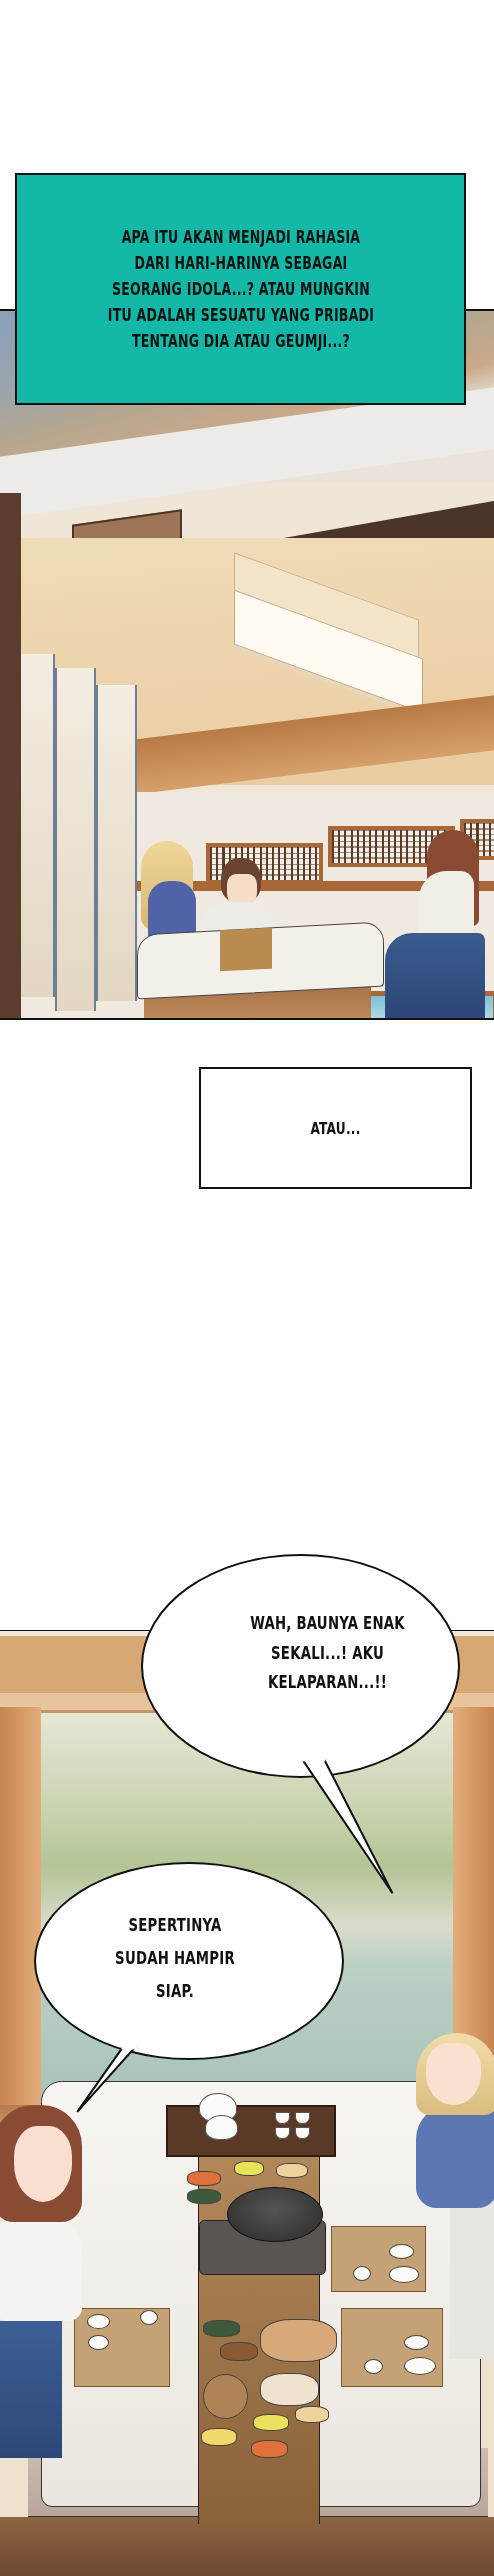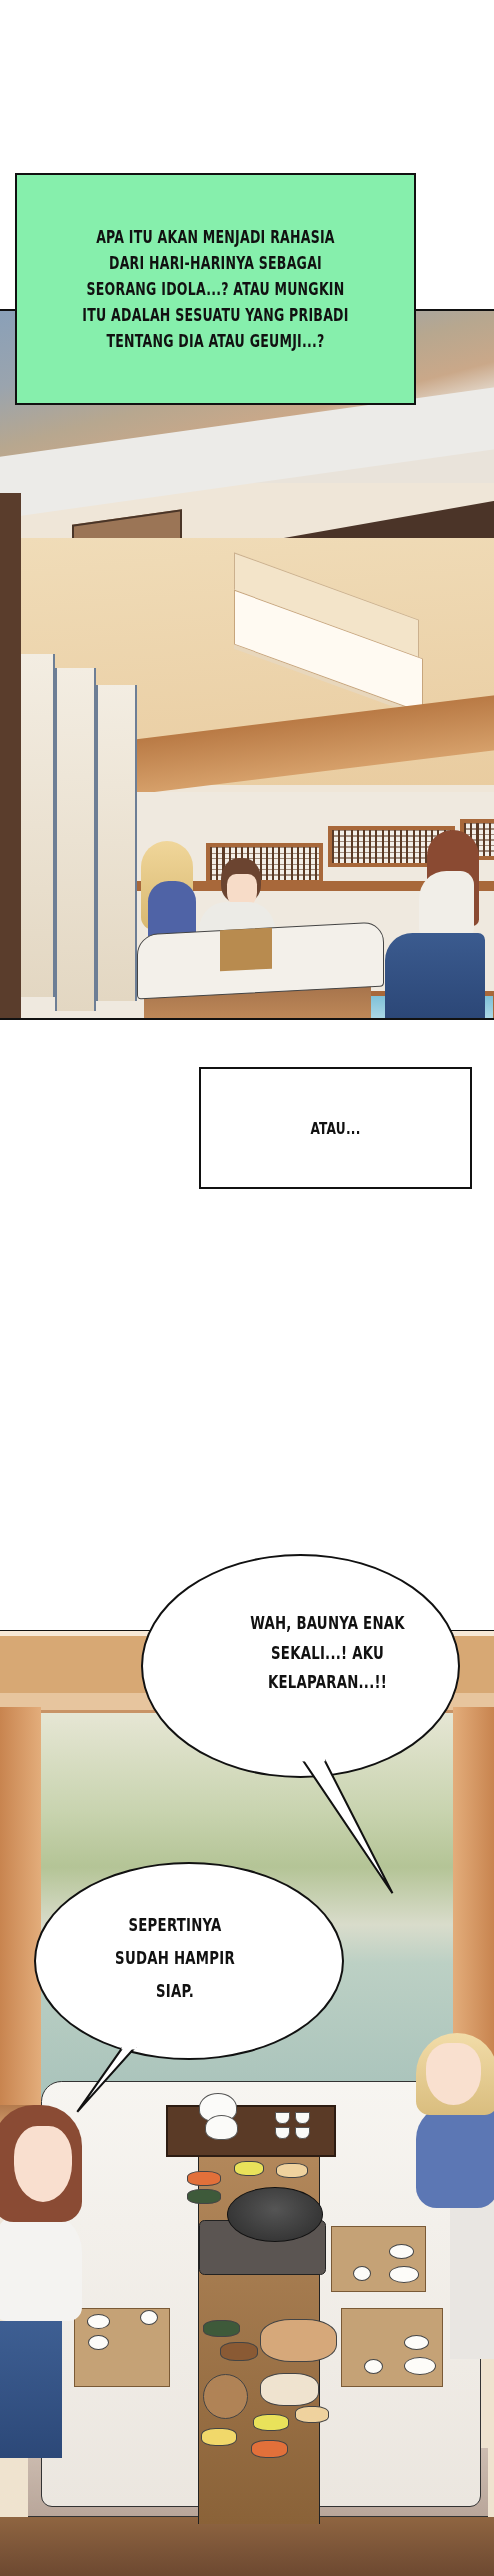--- a/index.html
+++ b/index.html
@@ -11,22 +11,22 @@
   
   .letter {
     font-family: "DejaVu Sans Condensed", "DejaVu Sans", sans-serif;
     font-weight: bold; color: #111; text-transform: uppercase;
     text-align: center; letter-spacing: 0.3px;
     transform: scaleX(0.82); transform-origin: center;
   }
 
   
   #caption1 {
-    left: 15px; top: 173px; width: 401px; height: 232px;
-    background: #86efac; border: 2.1px solid #111; z-index: 5;
+    left: 15px; top: 173px; width: 451px; height: 232px;
+    background: #14b8a6; border: 2.1px solid #111; z-index: 5;
     display: flex; align-items: center; justify-content: center;
   }
   #caption1 .letter { font-size: 17px; line-height: 26px; width: 440px; }
 
   
   #panel1 {
     left: 0; top: 309px; width: 495px; height: 711px; overflow: hidden;
     border-top: 2.1px solid #111; border-bottom: 2.7px solid #111;
     background: #efe6d8;
   }

